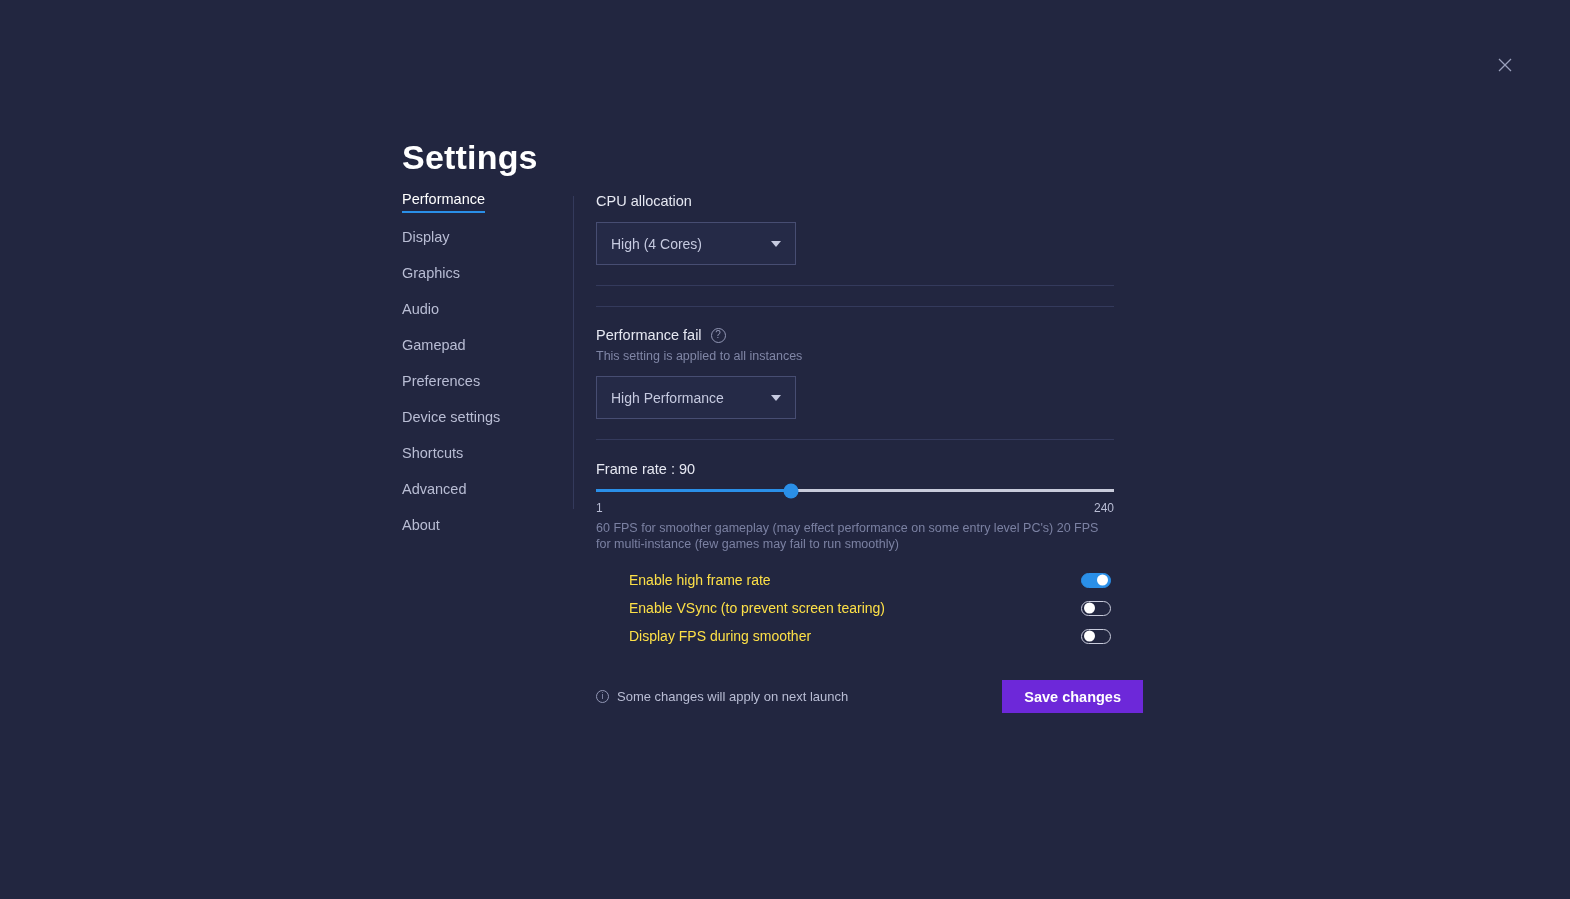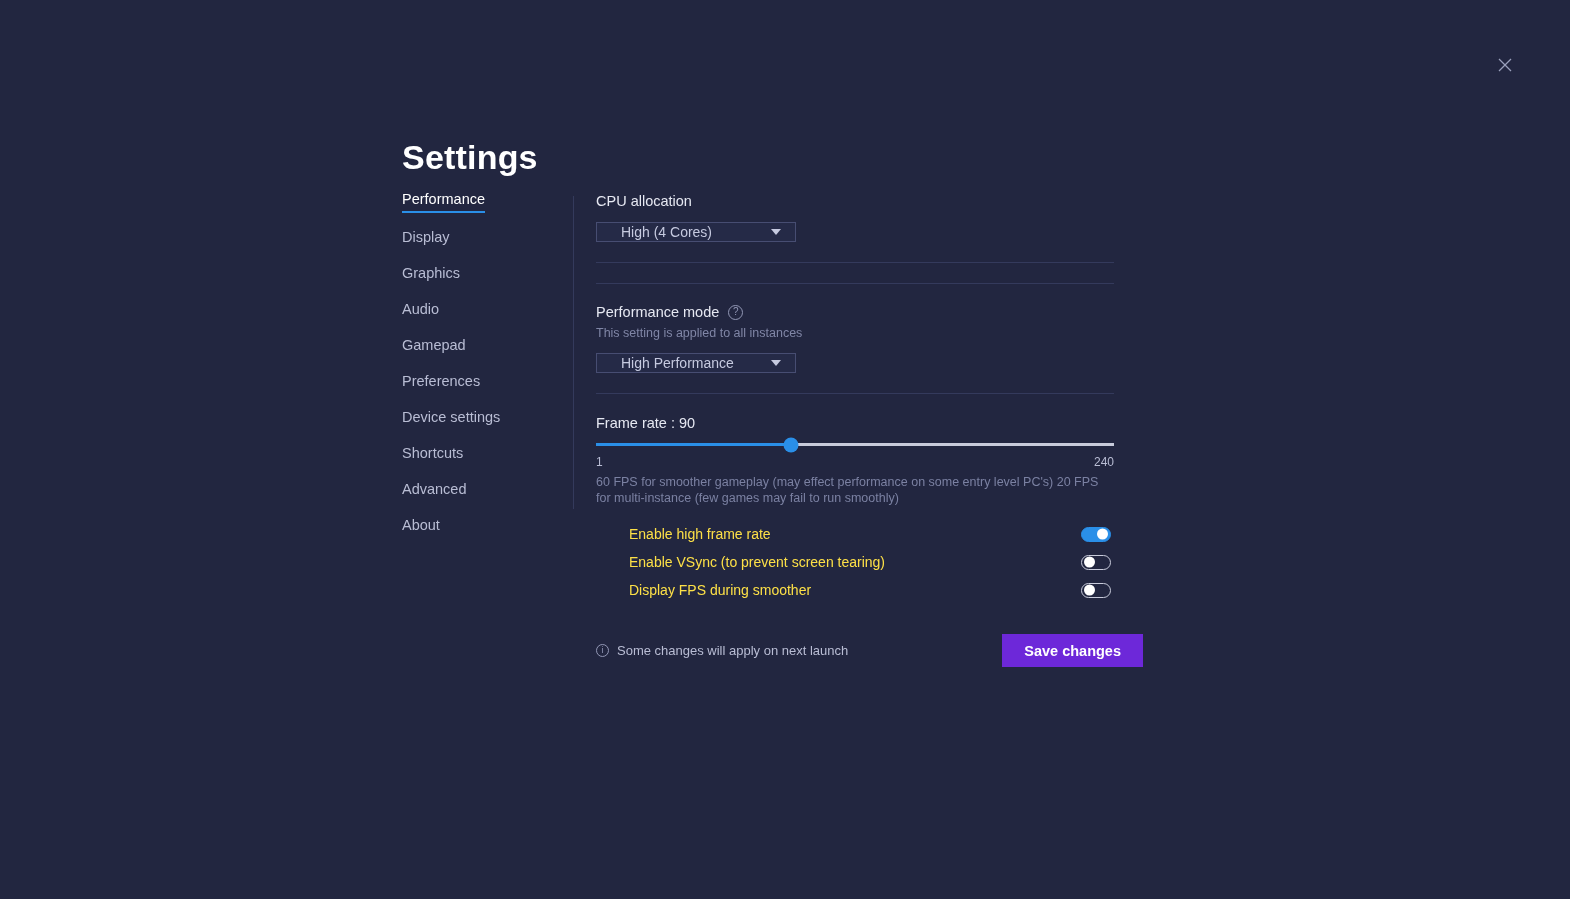--- a/index.html
+++ b/index.html
@@ -87,26 +87,26 @@
 
   .field-label {
     font-size: 14.5px;
     color: #e6e8f2;
     margin-bottom: 13px;
   }
 
   .select {
     position: relative;
     width: 200px;
-    height: 20px;
+    height: 43px;
     background: #252a47;
     border: 1px solid #474d72;
     display: flex;
     align-items: center;
-    padding: 0 24px;
+    padding: 0 14px;
     cursor: pointer;
   }
   .select-value {
     font-size: 14px;
     color: #c6cae0;
   }
   .caret {
     position: absolute;
     right: 14px;
     top: 50%;
@@ -328,21 +328,21 @@
       </div>
     </div>
 
     <div class="h-divider"></div>
 
 
     <div class="h-divider"></div>
 
     <div class="section">
       <div class="label-row">
-        <span class="field-label" style="margin-bottom:0">Performance mode</span>
+        <span class="field-label" style="margin-bottom:0">Performance fail</span>
         <span class="help-icon">?</span>
       </div>
       <div class="sub-note">This setting is applied to all instances</div>
       <div class="select">
         <span class="select-value">High Performance</span>
         <span class="caret"></span>
       </div>
     </div>
 
     <div class="h-divider"></div>

